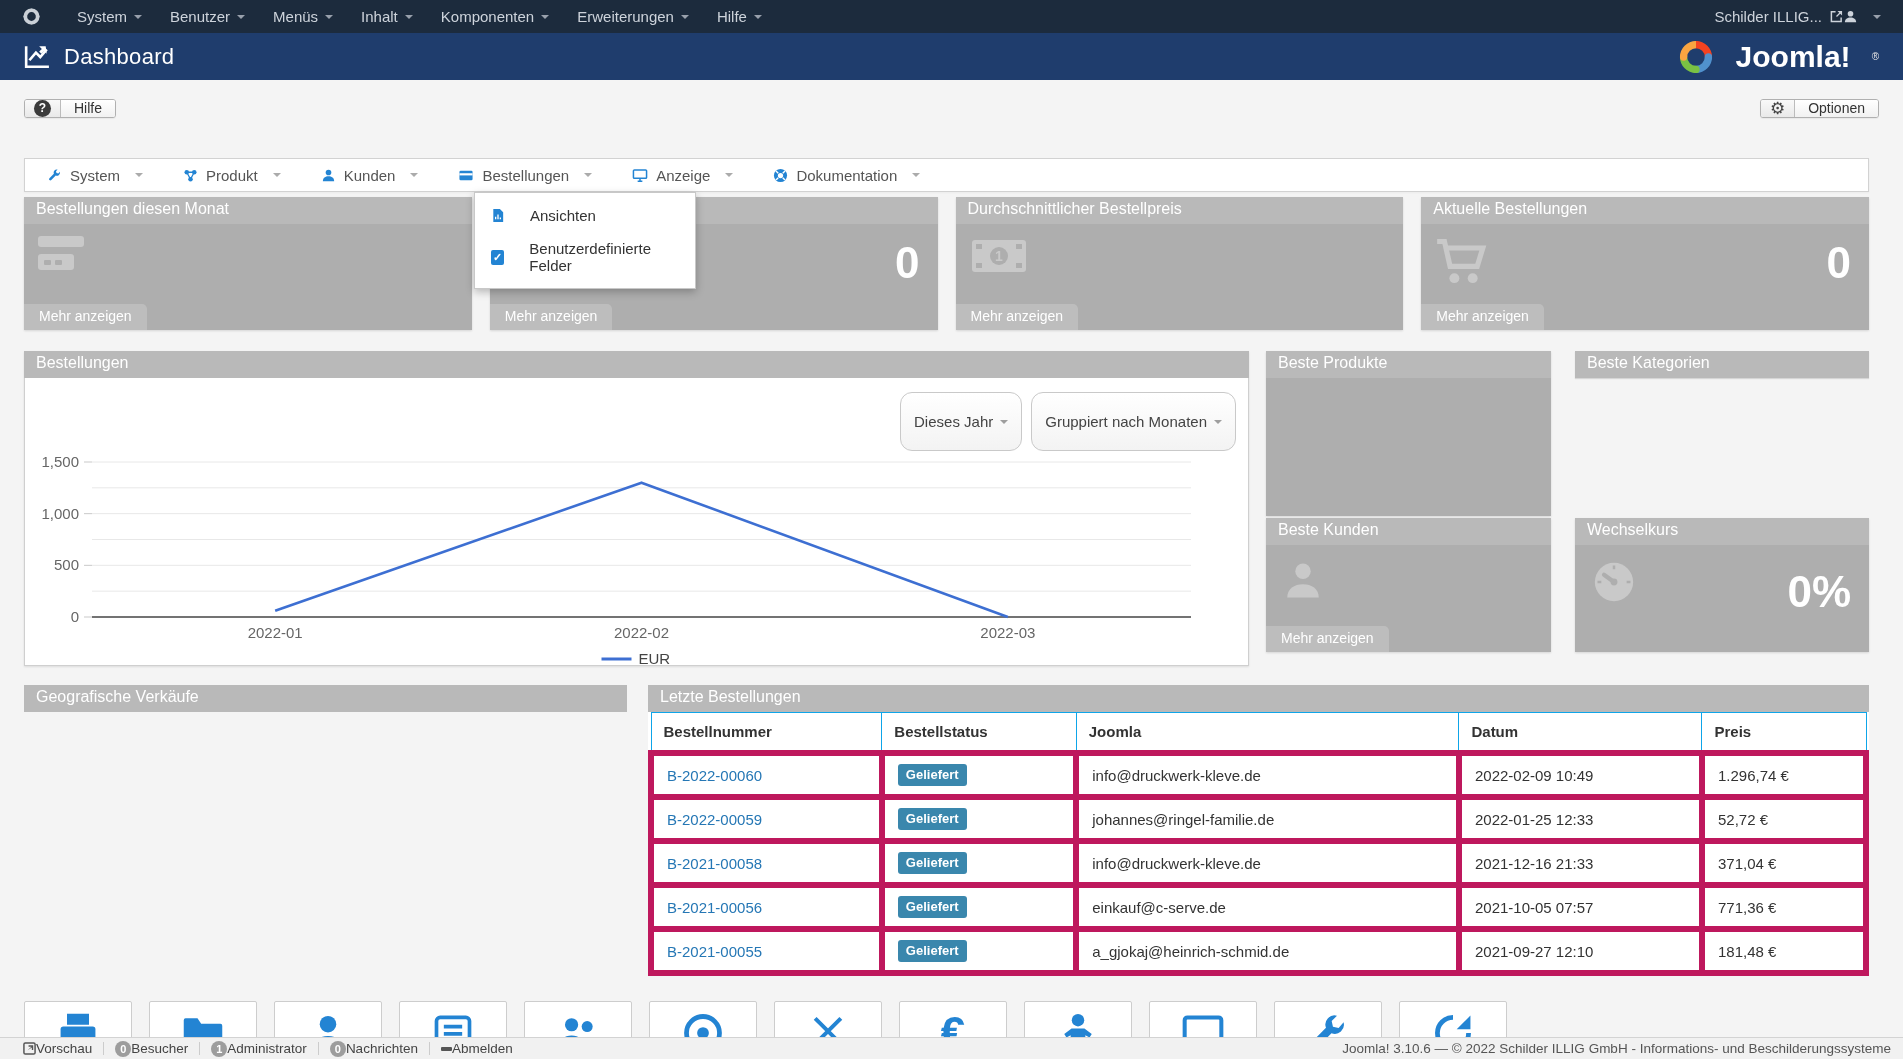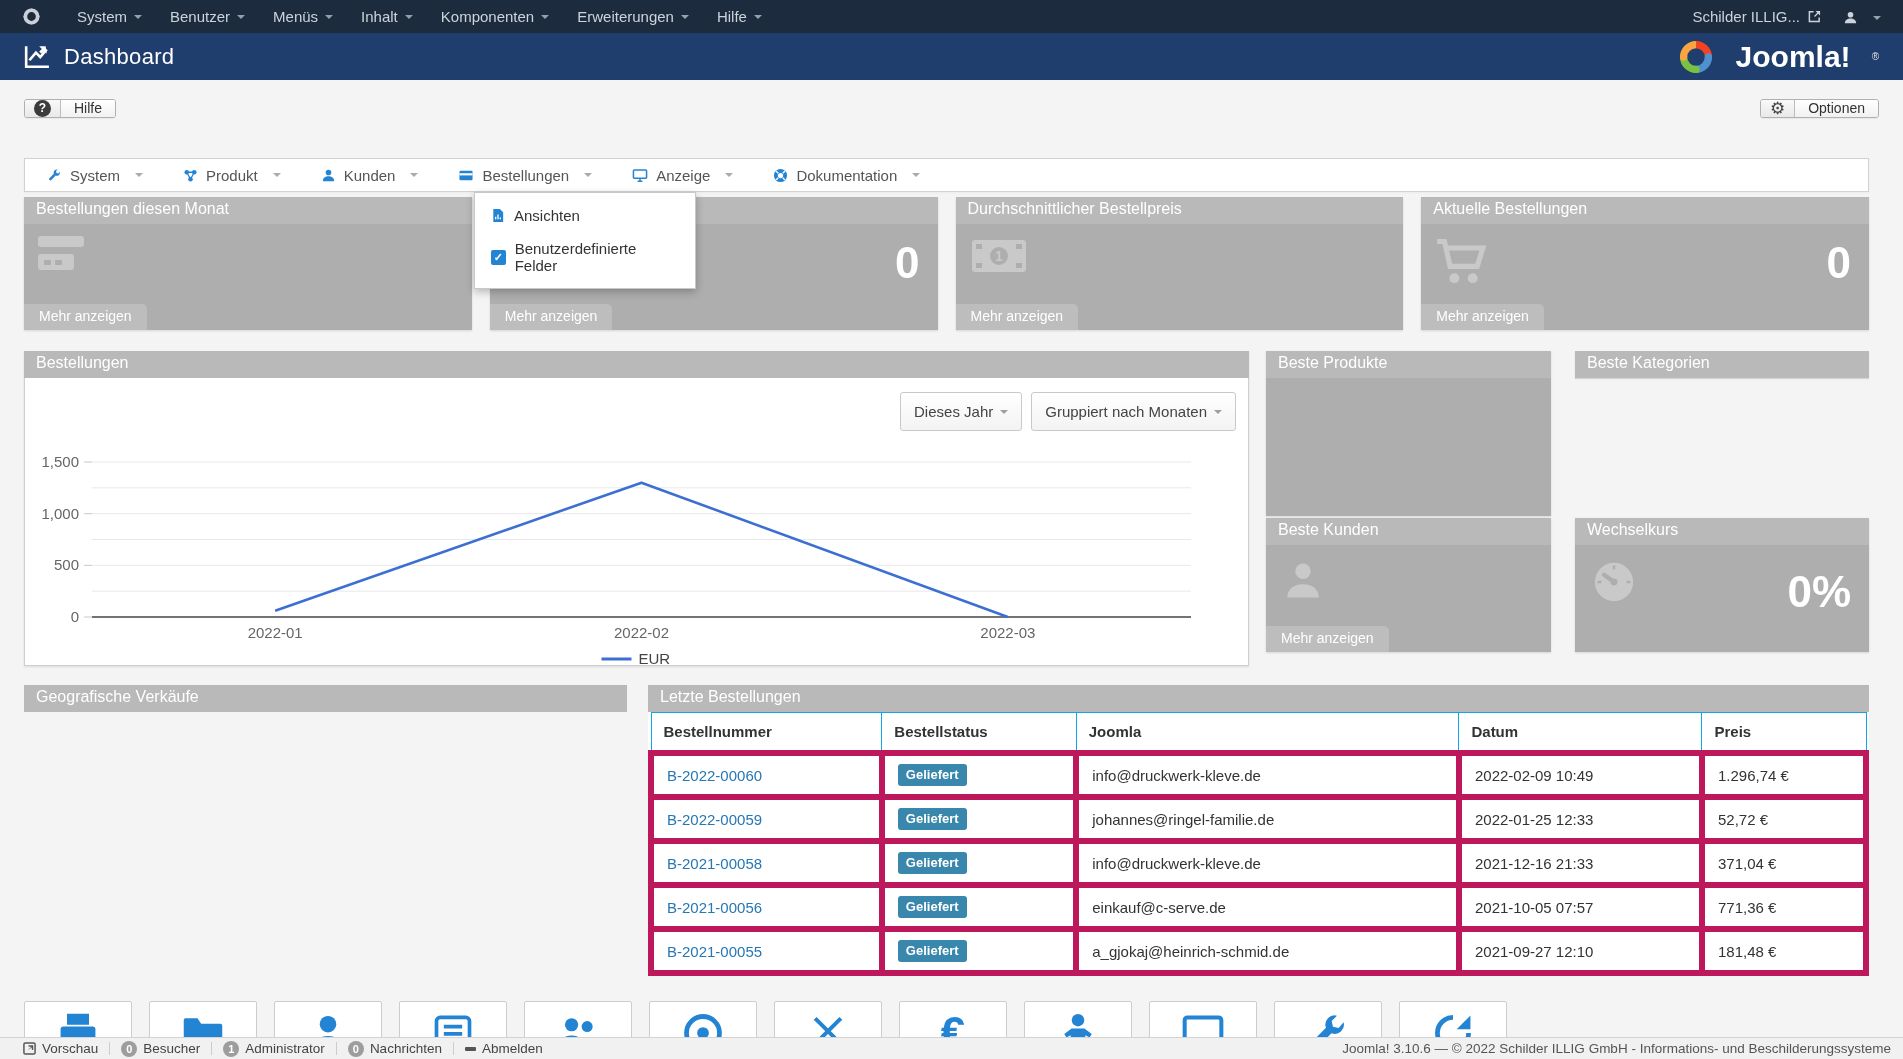--- a/index.html
+++ b/index.html
@@ -6,21 +6,21 @@
   html,body { background:#e9e9e9; }
   body { font-family:"Liberation Sans", sans-serif; }
   .page { position:relative; width:1903px; height:1059px; background:#f4f4f4; overflow:hidden; margin:0 auto; }
 
   
   .topbar { position:absolute; top:0; left:0; width:100%; height:33px; background:#1c2b3d;
             display:flex; align-items:center; padding:0 22px; color:#cdd3db; font-size:15px; z-index:200; }
   .topbar .jsymbol { width:19px; height:19px; margin-right:22px; opacity:.9; }
   .topbar-menu { display:flex; align-items:center; height:100%; }
   .topbar-item { display:flex; align-items:center; padding:0 14px; height:33px; cursor:pointer; }
-  .topbar-right { margin-left:auto; display:flex; align-items:flex-end; gap:22px; }
+  .topbar-right { margin-left:auto; display:flex; align-items:center; }
   .sitelink { display:flex; align-items:center; gap:8px; }
   .caret { display:inline-block; width:0; height:0; border-left:4px solid transparent;
            border-right:4px solid transparent; border-top:4px solid currentColor; margin-left:7px; opacity:.7; }
 
   
   .titlebar { position:absolute; top:33px; left:0; width:100%; height:47px; background:#1f3d6d;
               display:flex; align-items:center; padding:0 24px; color:#fff; z-index:150; }
   .titlebar .page-title { font-size:22px; font-weight:400; margin-left:14px; letter-spacing:.3px; }
   .joomla-logo { margin-left:auto; display:flex; align-items:center; gap:21px; }
   .joomla-logo .wordmark { font-size:30px; font-weight:bold; color:#fff; }
@@ -43,21 +43,21 @@
   .menubar { position:absolute; top:158px; left:24px; width:1845px; height:34px; background:#fff;
              border:1px solid #d2d2d2; display:flex; align-items:center; padding:0 22px; gap:40px;
              font-size:15px; color:#555; box-shadow:0 1px 2px rgba(0,0,0,.04); z-index:90; }
   .menubar-item { display:flex; align-items:center; gap:8px; cursor:pointer; }
   .menubar-item svg { flex:0 0 auto; }
   .mi-blue { fill:#2384d3; }
 
   
   .dropdown { position:absolute; top:192px; left:474px; width:222px; background:#fff;
               border:1px solid #c8c8c8; box-shadow:0 3px 8px rgba(0,0,0,.25); z-index:120; padding:6px 0; }
-  .dropdown-item { display:flex; align-items:center; gap:9px; padding:8px 16px; font-size:15px; color:#333; cursor:pointer; }
+  .dropdown-item { display:flex; align-items:center; gap:25px; padding:8px 16px; font-size:15px; color:#333; cursor:pointer; }
   .check-square { width:15px; height:15px; background:#2384d3; border-radius:2px; color:#fff;
                   font-size:11px; font-weight:bold; display:flex; align-items:center; justify-content:center; }
 
   
   .cards { position:absolute; top:197px; left:24px; width:1845px; height:133px;
            display:grid; grid-template-columns:repeat(4,1fr); gap:18px; }
   .card { position:relative; background:#aeaeae; box-shadow:0 1px 2px rgba(0,0,0,.12); overflow:hidden; }
   .card-header { height:27px; background:#b9b9b9; color:#fff; font-size:16px; padding:3px 12px; }
   .card-body { position:relative; height:106px; }
   .card-value { position:absolute; right:18px; top:14px; font-size:44px; font-weight:bold; color:#fff; }
@@ -71,22 +71,22 @@
 
   
   .panel-header { height:27px; background:#b9b9b9; color:#fff; font-size:16px; padding:3px 12px; }
   .grey-body { background:#aeaeae; position:relative; }
 
   
   .orders-panel { position:absolute; top:351px; left:24px; width:1225px; height:315px;
                   box-shadow:0 1px 2px rgba(0,0,0,.1); }
   .orders-body { position:relative; background:#fff; border:1px solid #cfcfcf; border-top:none; height:288px; }
   .chart-buttons { position:absolute; top:14px; right:12px; display:flex; gap:9px; }
-  .btn-plain { display:inline-flex; align-items:center; border:1px solid #c9c9c9; border-radius:3px;
-               background:linear-gradient(#fff,#f3f3f3); padding:10px 13px; font-size:15px; color:#444; cursor:pointer; }
+  .btn-plain { display:inline-flex; align-items:center; border:1px solid #c9c9c9; border-radius:12px;
+               background:linear-gradient(#fff,#f3f3f3); padding:20px 13px; font-size:15px; color:#444; cursor:pointer; }
   svg text { font-family:"Liberation Sans", sans-serif; }
 
   
   .bp-panel { position:absolute; top:351px; left:1266px; width:285px; height:165px; box-shadow:0 1px 2px rgba(0,0,0,.12); }
   .bp-panel .grey-body { height:138px; }
   .bc-panel { position:absolute; top:351px; left:1575px; width:294px; height:27px; box-shadow:0 1px 1px rgba(0,0,0,.12); }
   .bk-panel { position:absolute; top:518px; left:1266px; width:285px; height:134px; box-shadow:0 1px 2px rgba(0,0,0,.12); }
   .bk-panel .grey-body { height:107px; }
   .wk-panel { position:absolute; top:518px; left:1575px; width:294px; height:134px; box-shadow:0 1px 2px rgba(0,0,0,.12); }
   .wk-panel .grey-body { height:107px; }
@@ -108,21 +108,21 @@
   
   .quickicons { position:absolute; top:1001px; left:24px; width:1845px; display:flex; gap:17px; }
   .qi-card { width:108px; height:80px; background:#fff; border:1px solid #cdcdcd; border-radius:2px;
              display:flex; justify-content:center; padding-top:9px; cursor:pointer; }
   .qi-blue { fill:#2384d3; }
 
   
   .statusbar { position:absolute; bottom:0; left:0; width:100%; height:22px; background:#f1f1f1;
                border-top:1px solid #d3d3d3; display:flex; align-items:center; padding:0 12px;
                font-size:13.5px; color:#444; z-index:300; }
-  .sb-item { display:flex; align-items:center; gap:6px; padding:0 11px; cursor:pointer; }
+  .sb-item { display:flex; align-items:center; gap:0; padding:0 11px; cursor:pointer; }
   .sb-sep { width:1px; height:13px; background:#ccc; }
   .sb-badge { width:16px; height:16px; border-radius:50%; background:#9d9d9d; color:#fff; font-size:11px;
               font-weight:bold; display:flex; align-items:center; justify-content:center; }
   .sb-right { margin-left:auto; color:#555; font-size:13.5px; }
   .sb-dash { width:11px; height:4px; background:#555; border-radius:1px; }
 </style>
 </head>
 <body>
 
 <div class="page">

